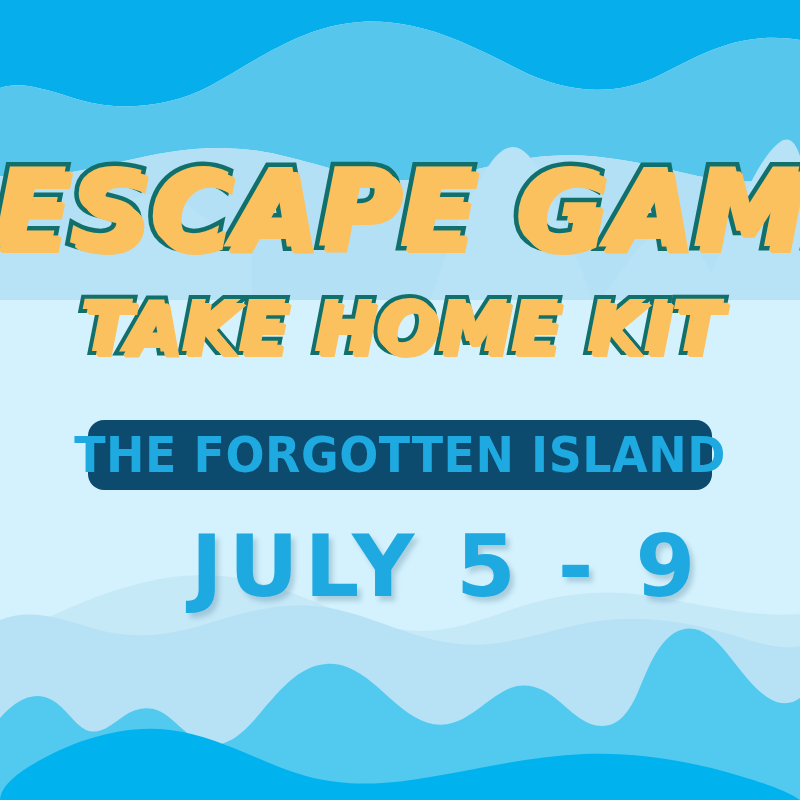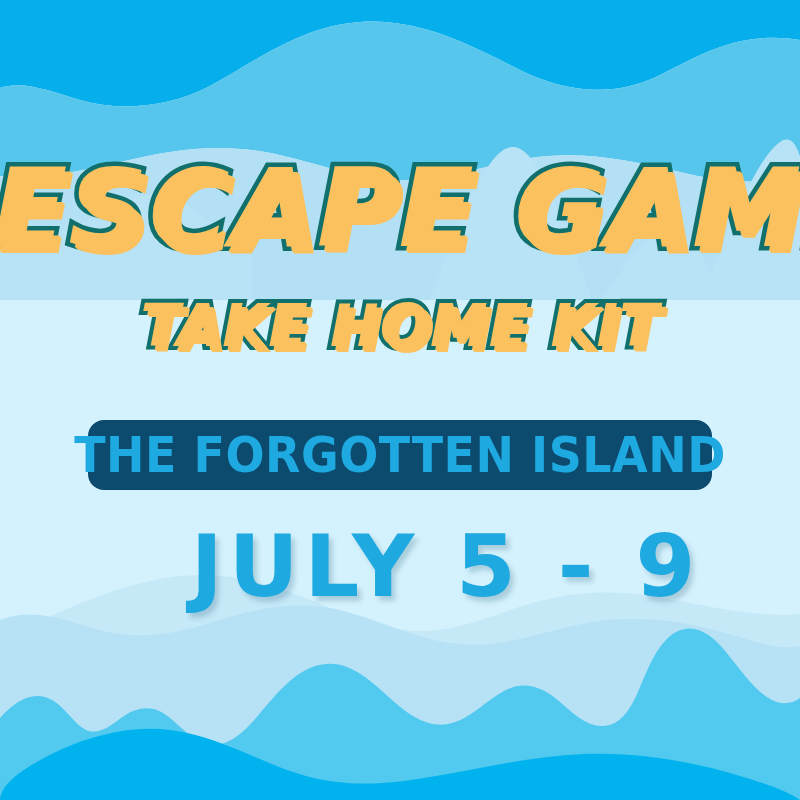--- a/index.html
+++ b/index.html
@@ -61,21 +61,21 @@
   }
 
   
   .title-sub {
     position: absolute;
     left: 0;
     top: 280px;
     width: 800px;
     text-align: center;
     font-family: "DejaVu Sans", sans-serif;
-    font-size: 58px;
+    font-size: 72px;
     line-height: 92px;
     font-weight: bold;
     font-style: italic;
     letter-spacing: 1px;
     color: #FBC15E;
     -webkit-text-stroke: 8px #11706B;
     paint-order: stroke fill;
     text-shadow:
        6px 6px 0 #FBC15E,
        5px 5px 0 #FBC15E,

